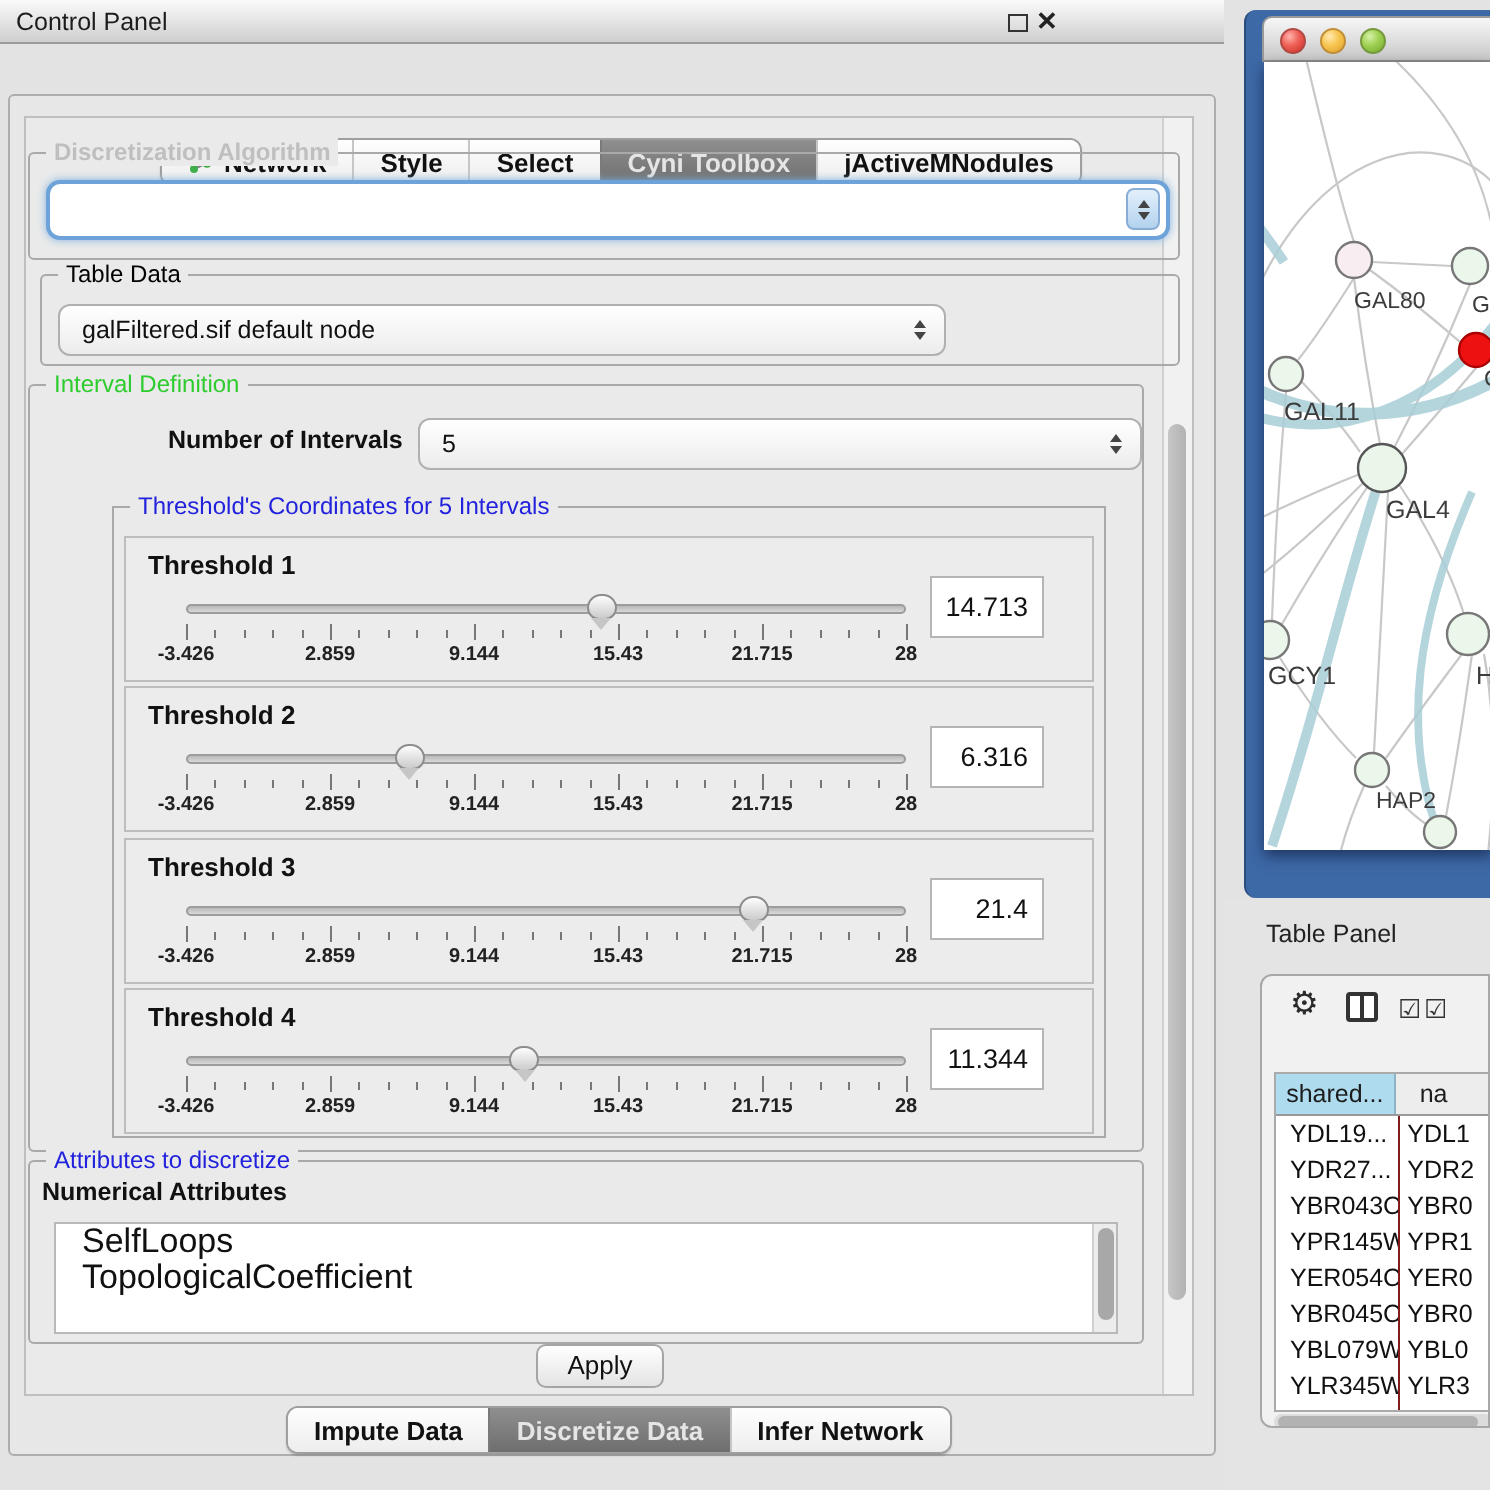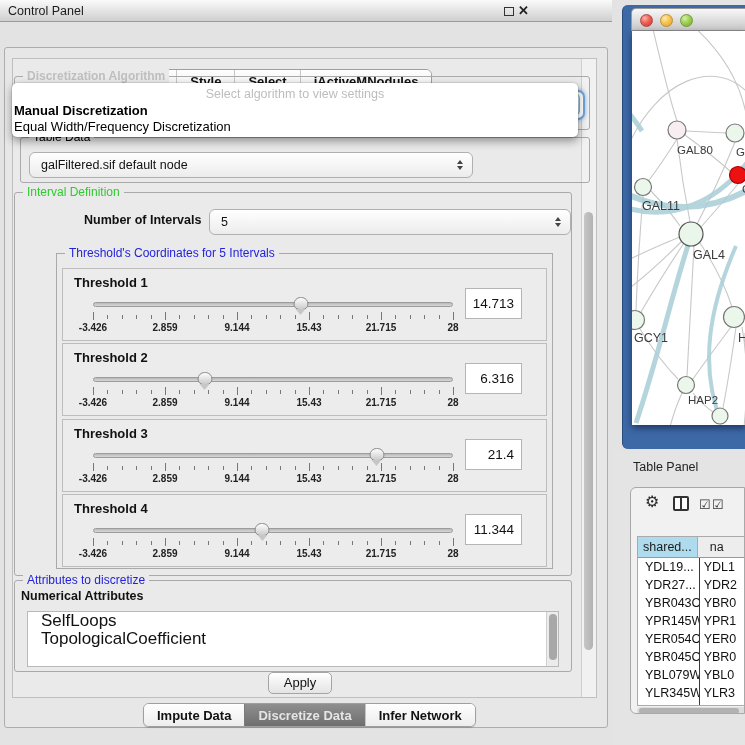--- a/index.html
+++ b/index.html
@@ -182,40 +182,38 @@
         <circle cx="9.5" cy="6.5" r="2.4" fill="#3fae49"></circle>
       </svg>
       <span>Network</span>
     </div>
     <div class="seg">
       <span>Style</span>
     </div>
     <div class="seg">
       <span>Select</span>
     </div>
+    <div class="seg active">
+      <span>Cyni Toolbox</span>
+    </div>
     <div class="seg">
       <span>jActiveMNodules</span>
     </div>
   </div>
 
   <div class="group algo-group">
     <span class="group-title algo-title">Discretization Algorithm</span>
     <div class="abs algo-combo">
       <span class="algo-spin-btn">
         <i class="tri-up"></i>
         <i class="tri-down"></i>
       </span>
     </div>
   </div>
 
-  <div class="popup">
-    <div class="popup-placeholder">Select algorithm to view settings</div>
-    <div class="popup-opt1">Manual Discretization</div>
-    <div class="popup-opt2">Equal Width/Frequency Discretization</div>
-  </div>
 
   <div class="group td-group">
     <span class="group-title">Table Data</span>
     <div class="combo" style="left:8px; top:14px; width:444px;">
       <span class="txt">galFiltered.sif default node</span>
       <span class="spin">
         <i class="tri-up"></i>
           <i class="tri-down"></i>
       </span>
     </div>

